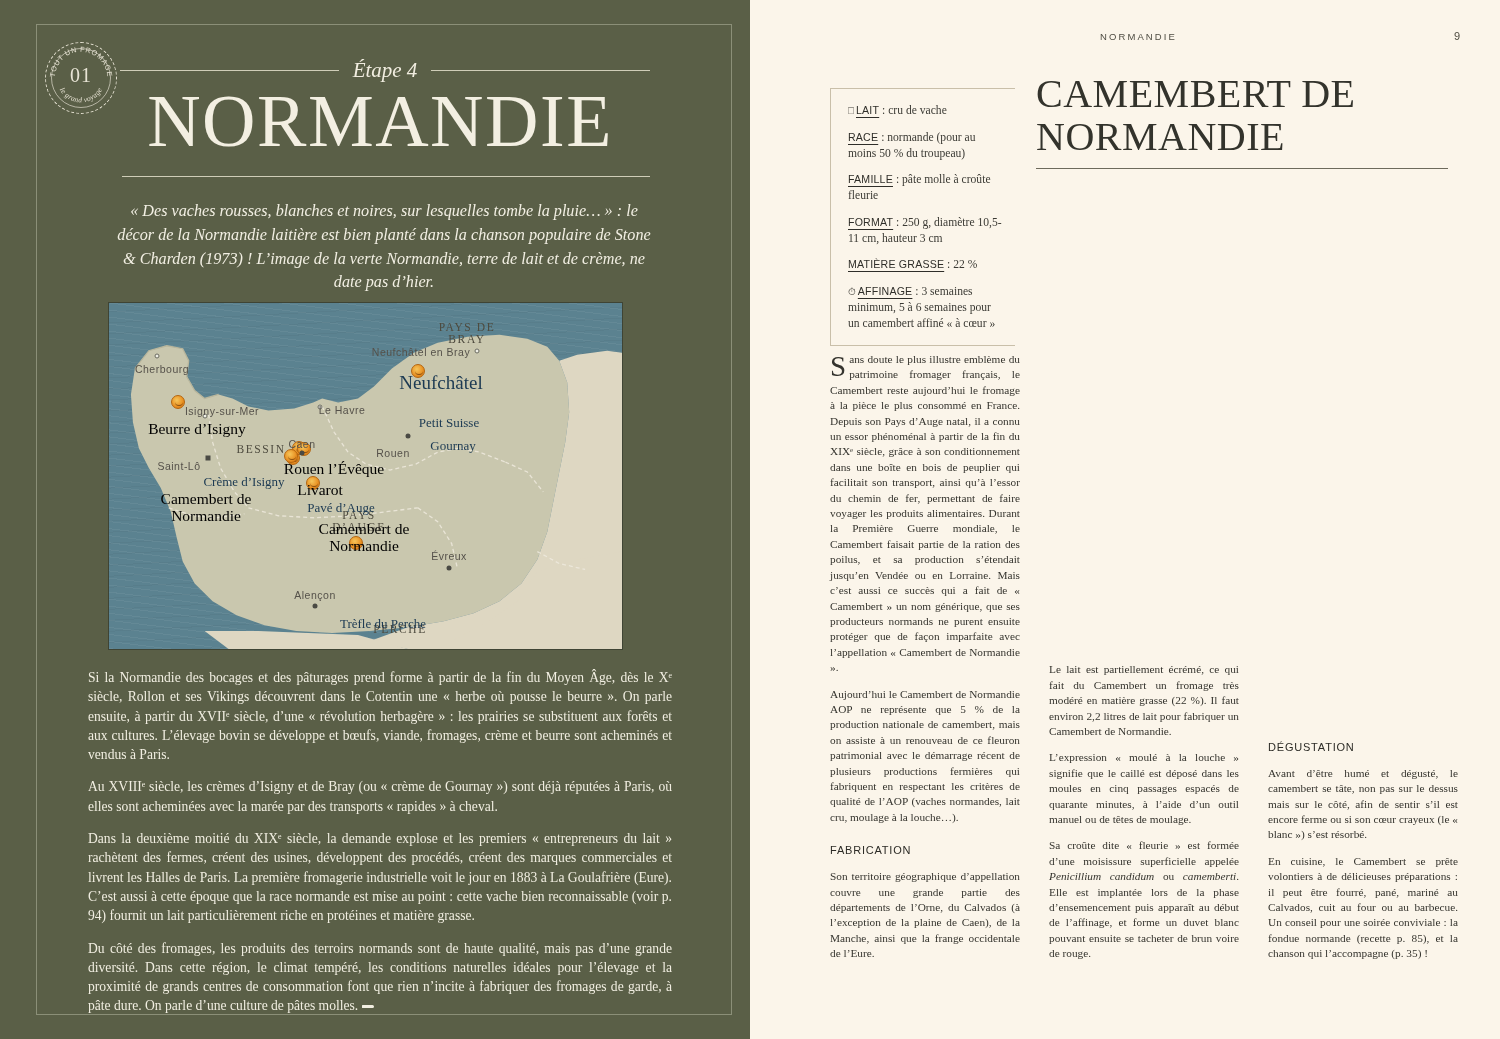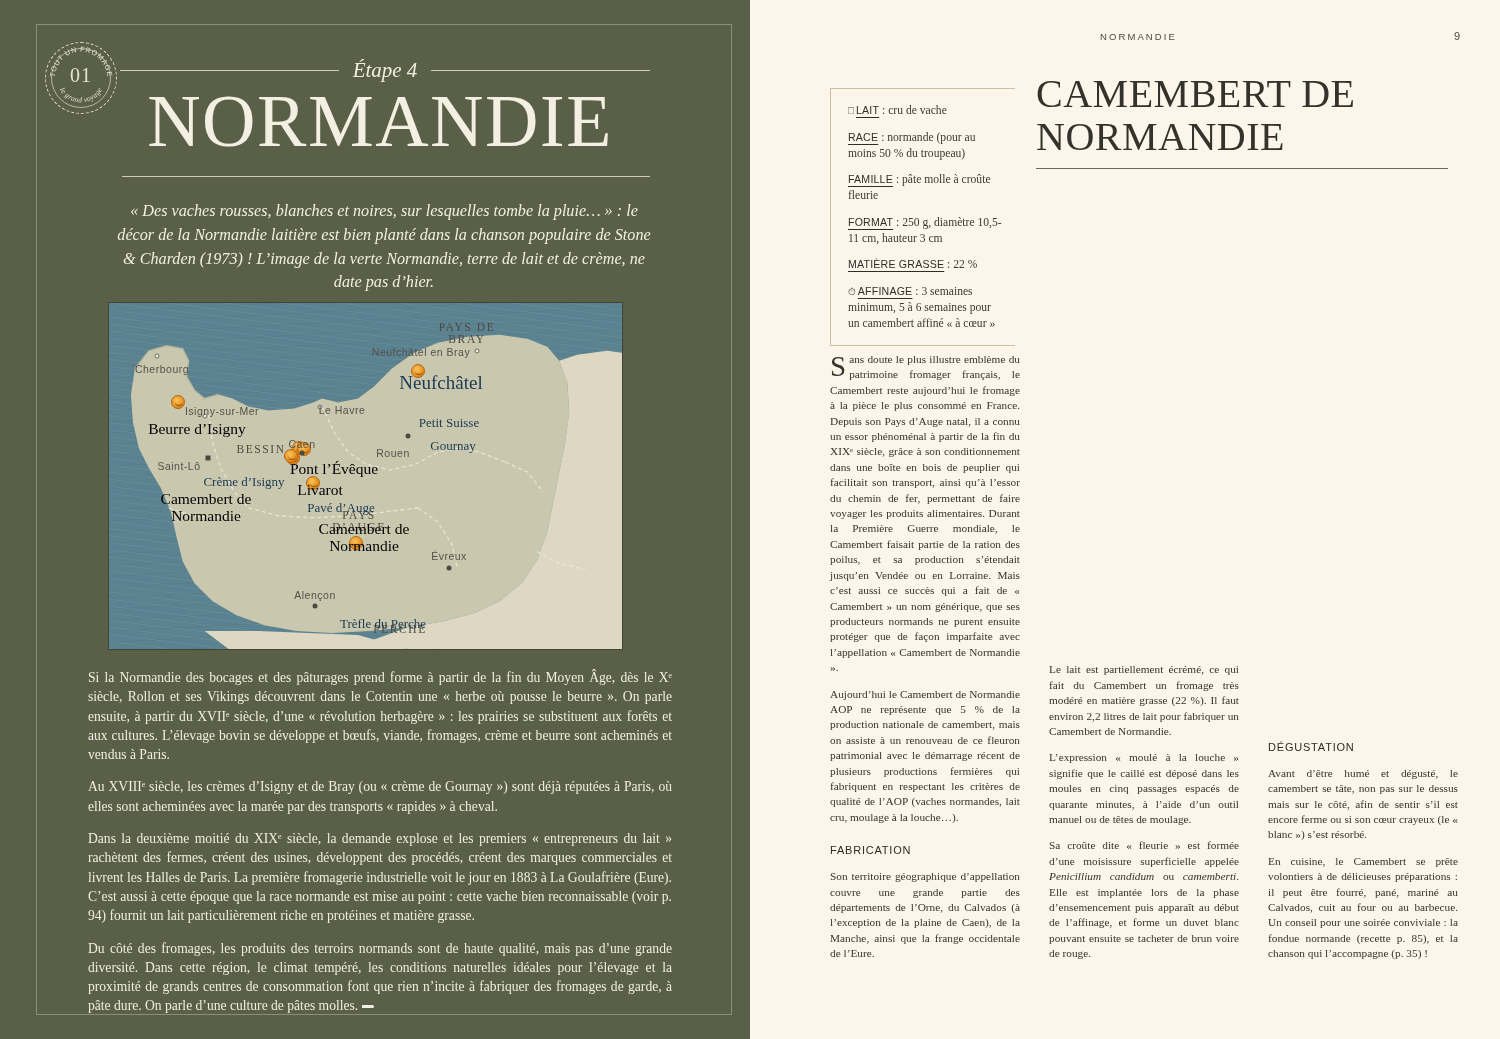--- a/index.html
+++ b/index.html
@@ -374,21 +374,21 @@
         <div class="lbl region" style="left: 358px; top: 18px; white-space: normal; max-width: 90px;">PAYS DE BRAY</div>
         <div class="lbl region" style="left: 152px; top: 140px; white-space: normal; max-width: 90px;">BESSIN</div>
         <div class="lbl region" style="left: 250px; top: 206px; white-space: normal; max-width: 90px;">PAYS D’AUGE</div>
         <div class="lbl region" style="left: 291px; top: 320px; white-space: normal; max-width: 90px;">PERCHE</div>
         <div class="lbl cheese-mid" style="left: 88px; top: 118px; white-space: normal; max-width: 130px;">Beurre d’Isigny</div>
         <div class="lbl cheese-sm" style="left: 135px; top: 172px; white-space: normal; max-width: 110px;">Crème d’Isigny</div>
         <div class="lbl cheese-mid" style="left: 97px; top: 188px; white-space: normal; max-width: 130px;">Camembert de Normandie</div>
         <div class="lbl cheese-big" style="left: 332px; top: 70px; white-space: normal; max-width: 170px;">Neufchâtel</div>
         <div class="lbl cheese-sm" style="left: 340px; top: 113px; white-space: normal; max-width: 110px;">Petit Suisse</div>
         <div class="lbl cheese-sm" style="left: 344px; top: 136px; white-space: normal; max-width: 110px;">Gournay</div>
-        <div class="lbl cheese-mid" style="left: 225px; top: 158px; white-space: normal; max-width: 130px;">Pont l’Évêque</div>
+        <div class="lbl cheese-mid" style="left: 225px; top: 158px; white-space: normal; max-width: 130px;">Rouen l’Évêque</div>
         <div class="lbl cheese-mid" style="left: 211px; top: 179px; white-space: normal; max-width: 130px;">Livarot</div>
         <div class="lbl cheese-sm" style="left: 232px; top: 198px; white-space: normal; max-width: 110px;">Pavé d’Auge</div>
         <div class="lbl cheese-mid" style="left: 255px; top: 218px; white-space: normal; max-width: 130px;">Camembert de Normandie</div>
         <div class="lbl cheese-sm" style="left: 274px; top: 288px; white-space: normal; max-width: 110px; margin-top: 26px;">Trèfle du Perche</div>
       </div>
 
     <div class="left-body">
       <p>Si la Normandie des bocages et des pâturages prend forme à partir de la fin du Moyen Âge, dès le Xᵉ siècle, Rollon et ses Vikings découvrent dans le Cotentin une « herbe où pousse le beurre ». On parle ensuite, à partir du XVIIᵉ siècle, d’une « révolution herbagère » : les prairies se substituent aux forêts et aux cultures. L’élevage bovin se développe et bœufs, viande, fromages, crème et beurre sont acheminés et vendus à Paris.</p>
       <p>Au XVIIIᵉ siècle, les crèmes d’Isigny et de Bray (ou « crème de Gournay ») sont déjà réputées à Paris, où elles sont acheminées avec la marée par des transports « rapides » à cheval.</p>
       <p>Dans la deuxième moitié du XIXᵉ siècle, la demande explose et les premiers « entrepreneurs du lait » rachètent des fermes, créent des usines, développent des procédés, créent des marques commerciales et livrent les Halles de Paris. La première fromagerie industrielle voit le jour en 1883 à La Goulafrière (Eure). C’est aussi à cette époque que la race normande est mise au point : cette vache bien reconnaissable (voir p. 94) fournit un lait particulièrement riche en protéines et matière grasse.</p>

